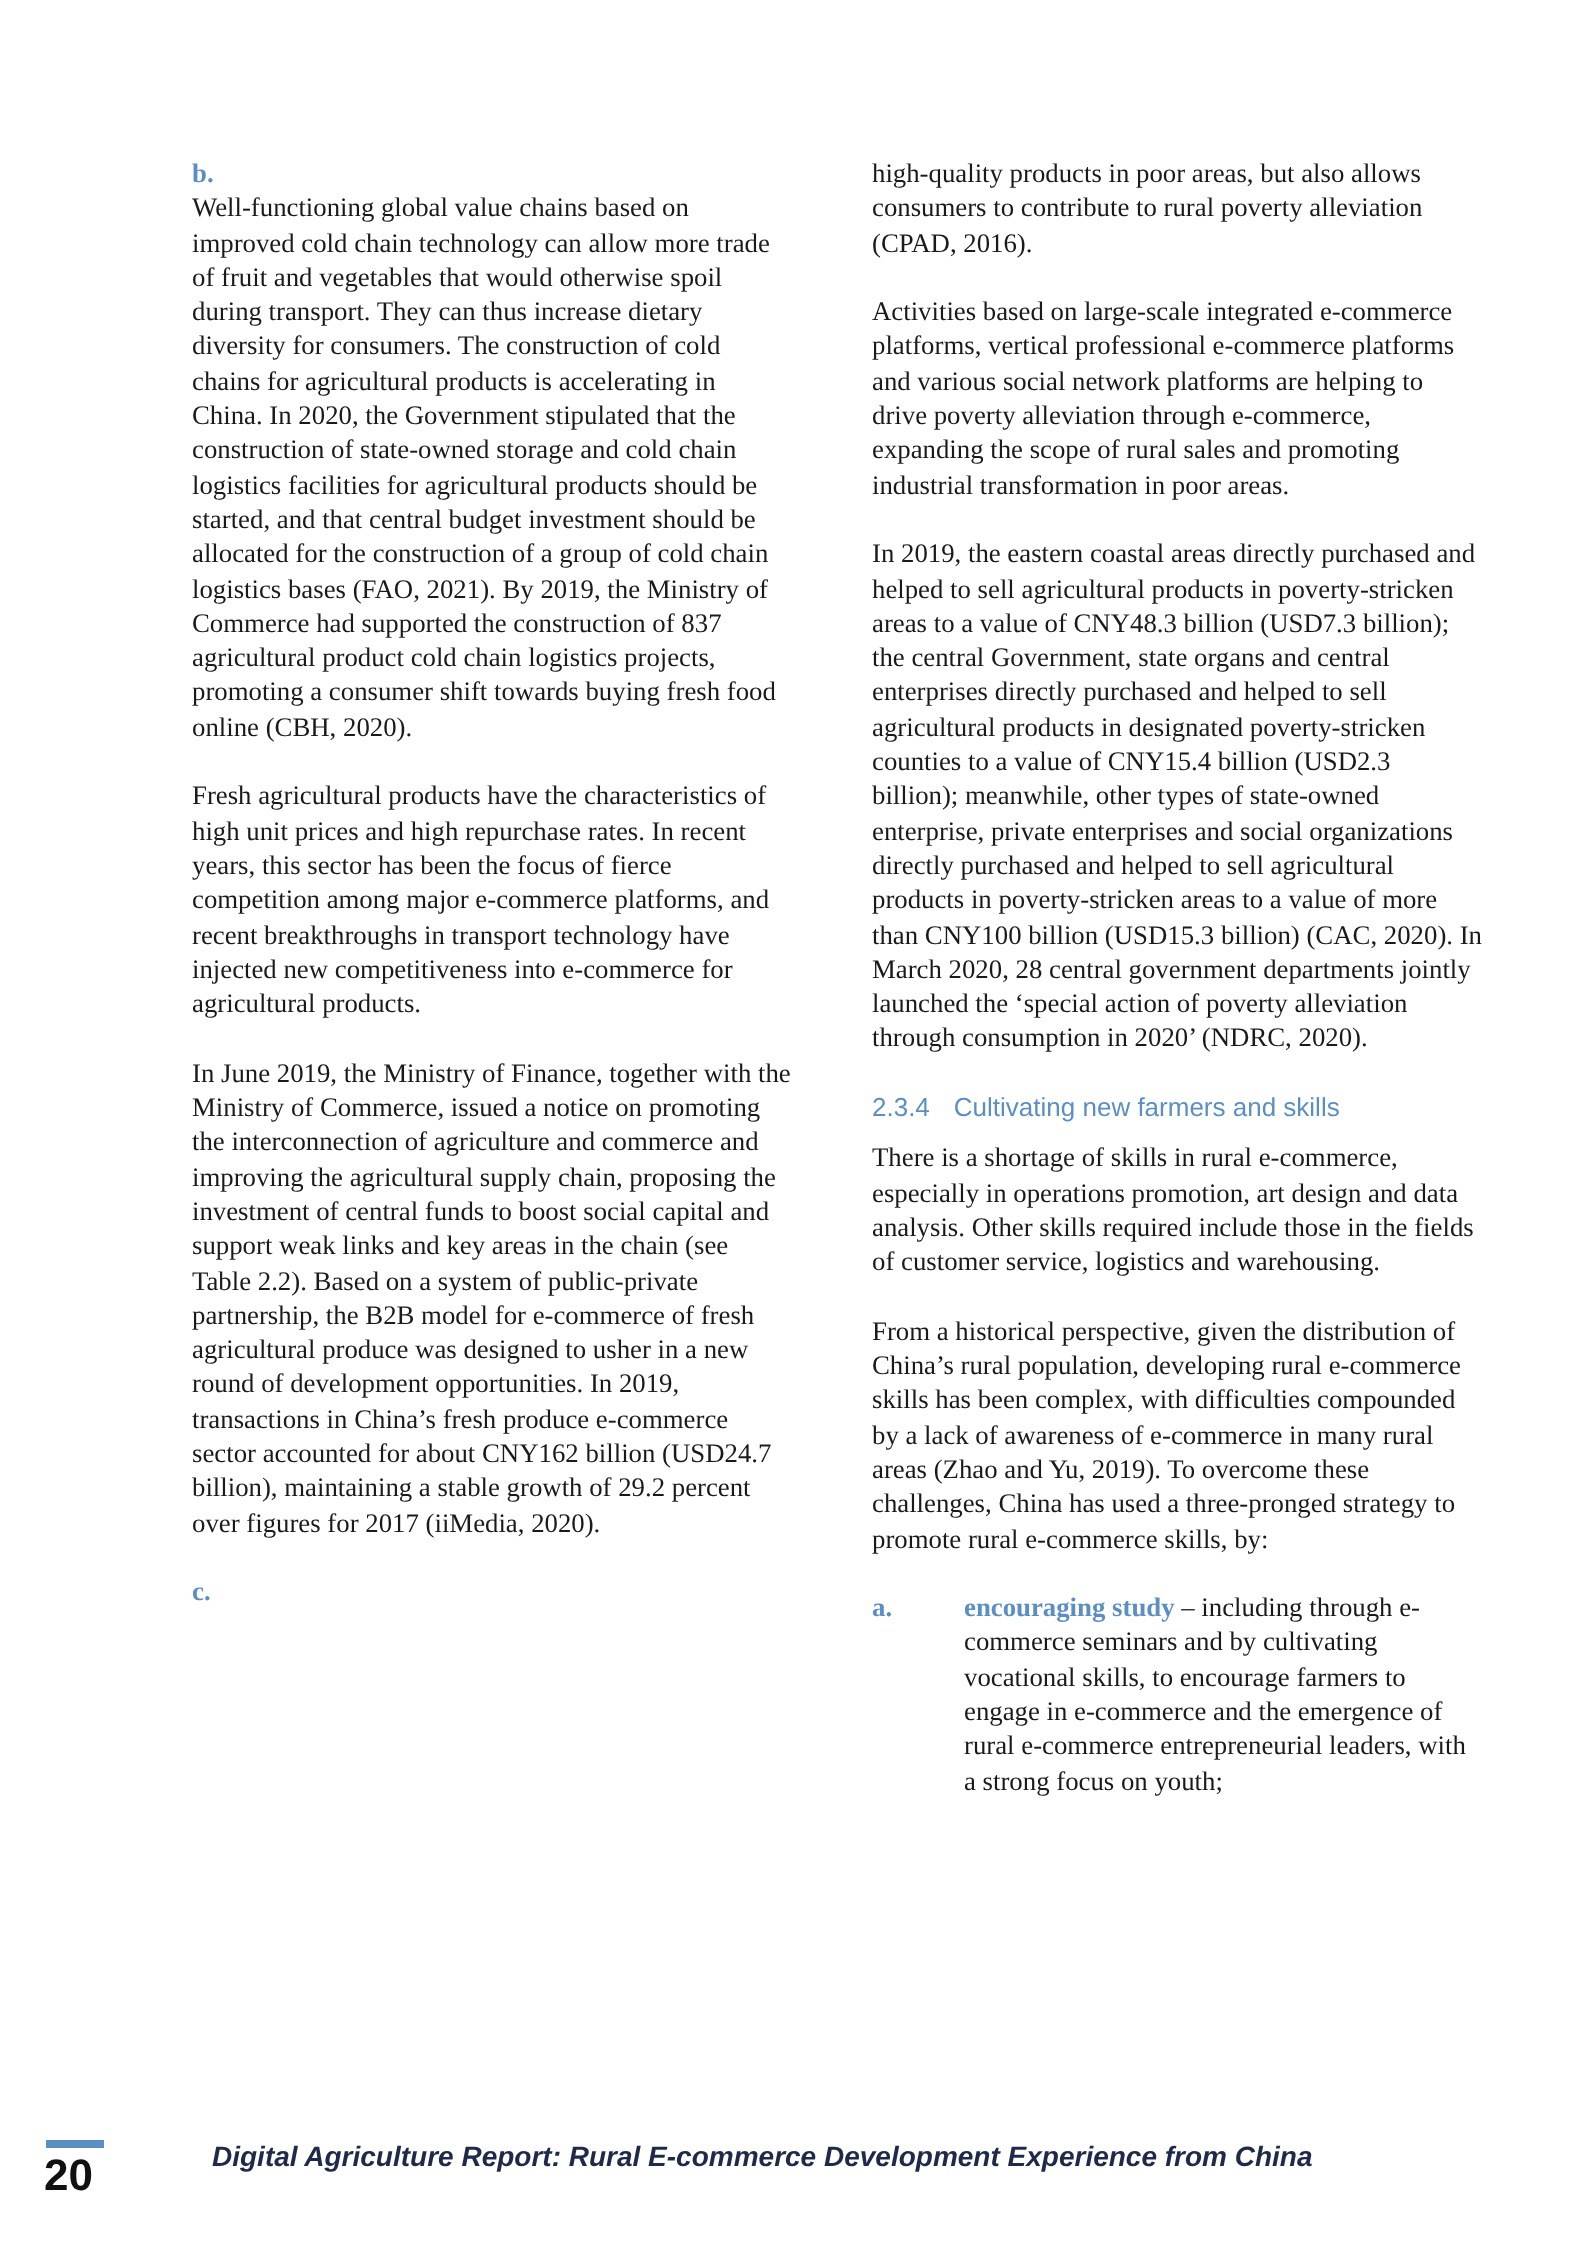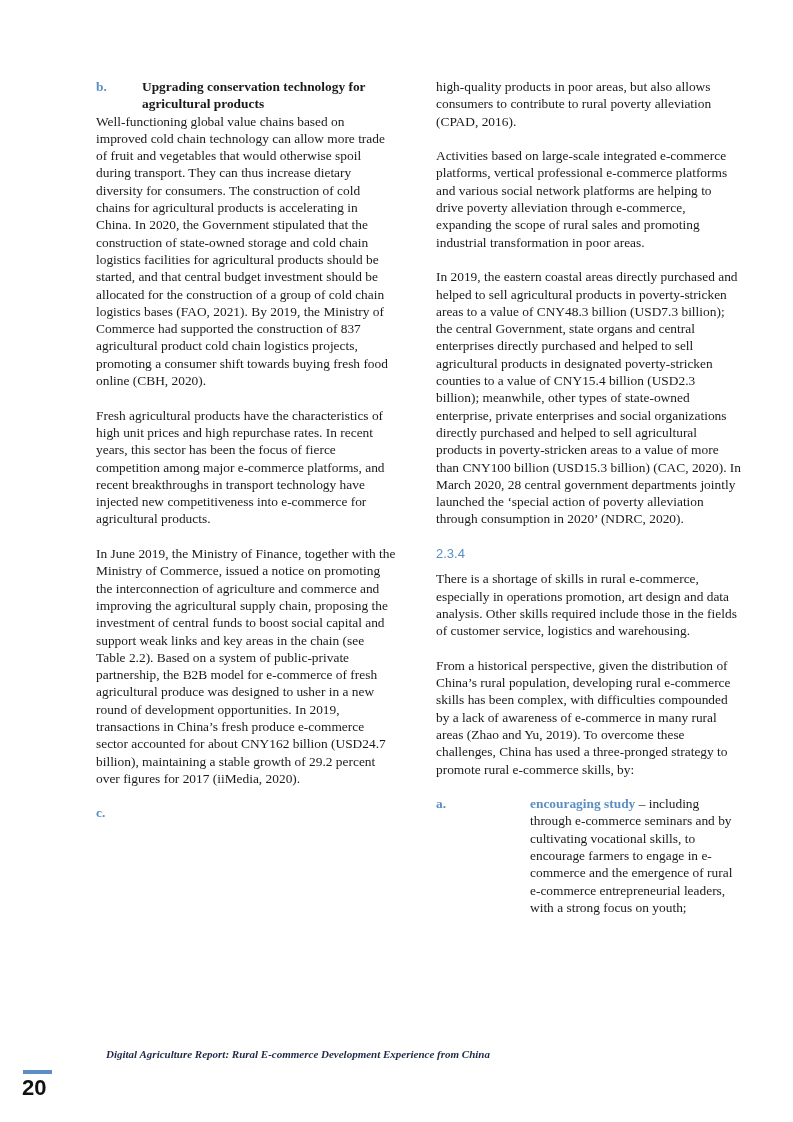--- a/index.html
+++ b/index.html
@@ -14,54 +14,54 @@
   p { margin: 0 0 17.3px 0; }
   .subhead { display: flex; font-weight: bold; margin: 0; }
   .subhead .letter { color: #5b8fc3; width: 46px; flex: 0 0 46px; font-weight: bold; }
   .subhead .title { flex: 1; }
   .section-head {
     font-family: "Liberation Sans", "DejaVu Sans", sans-serif; font-weight: normal;
     color: #5b8fc3; font-size: 13px; margin: 0 0 8px 0; display: flex; gap: 12px;
   }
   .list-item { display: flex; }
   .list-item .letter { color: #5b8fc3; width: 46px; flex: 0 0 46px; font-weight: bold; }
-  .list-item .body { flex: 1; margin-left: 48px; }
+  .list-item .body { flex: 1; }
   .list-item .lead { color: #5b8fc3; font-weight: bold; }
   .footer-bar { position: absolute; left: 23px; top: 1070px; width: 29px; height: 4px; background: #5b8fc3; }
   .page-num {
     position: absolute; left: 22px; top: 1075px; font-family: "Liberation Sans", "DejaVu Sans", sans-serif;
     font-weight: bold; font-size: 22px; color: #111;
   }
   .footer-title {
-    position: absolute; left: 106px; top: 1048px; font-family: Liberation Serif, serif;
-    font-style: italic; font-weight: bold; font-size: 11px; color: #1f2a4a;
+    position: absolute; left: 106px; top: 1070px; font-family: Liberation Sans, sans-serif;
+    font-style: italic; font-weight: bold; font-size: 14px; color: #1f2a4a;
   }
 </style>
 </head>
 <body>
 
 <div class="col col-left">
   <div class="subhead">
     <span class="letter">b.</span>
-    <span class="title">Upgrading conservation technology for agricultural products</span>
   </div>
   <p>Well-functioning global value chains based on improved cold chain technology can allow more trade of fruit and vegetables that would otherwise spoil during transport. They can thus increase dietary diversity for consumers. The construction of cold chains for agricultural products is accelerating in China. In 2020, the Government stipulated that the construction of state-owned storage and cold chain logistics facilities for agricultural products should be started, and that central budget investment should be allocated for the construction of a group of cold chain logistics bases (FAO, 2021). By 2019, the Ministry of Commerce had supported the construction of 837 agricultural product cold chain logistics projects, promoting a consumer shift towards buying fresh food online (CBH, 2020).</p>
   <p>Fresh agricultural products have the characteristics of high unit prices and high repurchase rates. In recent years, this sector has been the focus of fierce competition among major e-commerce platforms, and recent breakthroughs in transport technology have injected new competitiveness into e-commerce for agricultural products.</p>
   <p>In June 2019, the Ministry of Finance, together with the Ministry of Commerce, issued a notice on promoting the interconnection of agriculture and commerce and improving the agricultural supply chain, proposing the investment of central funds to boost social capital and support weak links and key areas in the chain (see Table 2.2). Based on a system of public-private partnership, the B2B model for e-commerce of fresh agricultural produce was designed to usher in a new round of development opportunities. In 2019, transactions in China’s fresh produce e-commerce sector accounted for about CNY162 billion (USD24.7 billion), maintaining a stable growth of 29.2 percent over figures for 2017 (iiMedia, 2020).</p>
   <div class="subhead">
     <span class="letter">c.</span>
   </div>
 </div>
 
 <div class="col col-right">
   <p>high-quality products in poor areas, but also allows consumers to contribute to rural poverty alleviation (CPAD, 2016).</p>
   <p>Activities based on large-scale integrated e-commerce platforms, vertical professional e-commerce platforms and various social network platforms are helping to drive poverty alleviation through e-commerce, expanding the scope of rural sales and promoting industrial transformation in poor areas.</p>
   <p>In 2019, the eastern coastal areas directly purchased and helped to sell agricultural products in poverty-stricken areas to a value of CNY48.3 billion (USD7.3 billion); the central Government, state organs and central enterprises directly purchased and helped to sell agricultural products in designated poverty-stricken counties to a value of CNY15.4 billion (USD2.3 billion); meanwhile, other types of state-owned enterprise, private enterprises and social organizations directly purchased and helped to sell agricultural products in poverty-stricken areas to a value of more than CNY100 billion (USD15.3 billion) (CAC, 2020). In March 2020, 28 central government departments jointly launched the ‘special action of poverty alleviation through consumption in 2020’ (NDRC, 2020).</p>
   <div class="section-head">
     <span>2.3.4</span>
+    <span>Cultivating new farmers and skills</span>
   </div>
   <p>There is a shortage of skills in rural e-commerce, especially in operations promotion, art design and data analysis. Other skills required include those in the fields of customer service, logistics and warehousing.</p>
   <p>From a historical perspective, given the distribution of China’s rural population, developing rural e-commerce skills has been complex, with difficulties compounded by a lack of awareness of e-commerce in many rural areas (Zhao and Yu, 2019). To overcome these challenges, China has used a three-pronged strategy to promote rural e-commerce skills, by:</p>
   <div class="list-item">
     <span class="letter">a.</span>
     <span class="body"><span class="lead">encouraging study</span><span> – including through e-commerce seminars and by cultivating vocational skills, to encourage farmers to engage in e-commerce and the emergence of rural e-commerce entrepreneurial leaders, with a strong focus on youth;</span></span>
   </div>
 </div>
 
 <div class="footer-bar"></div>

